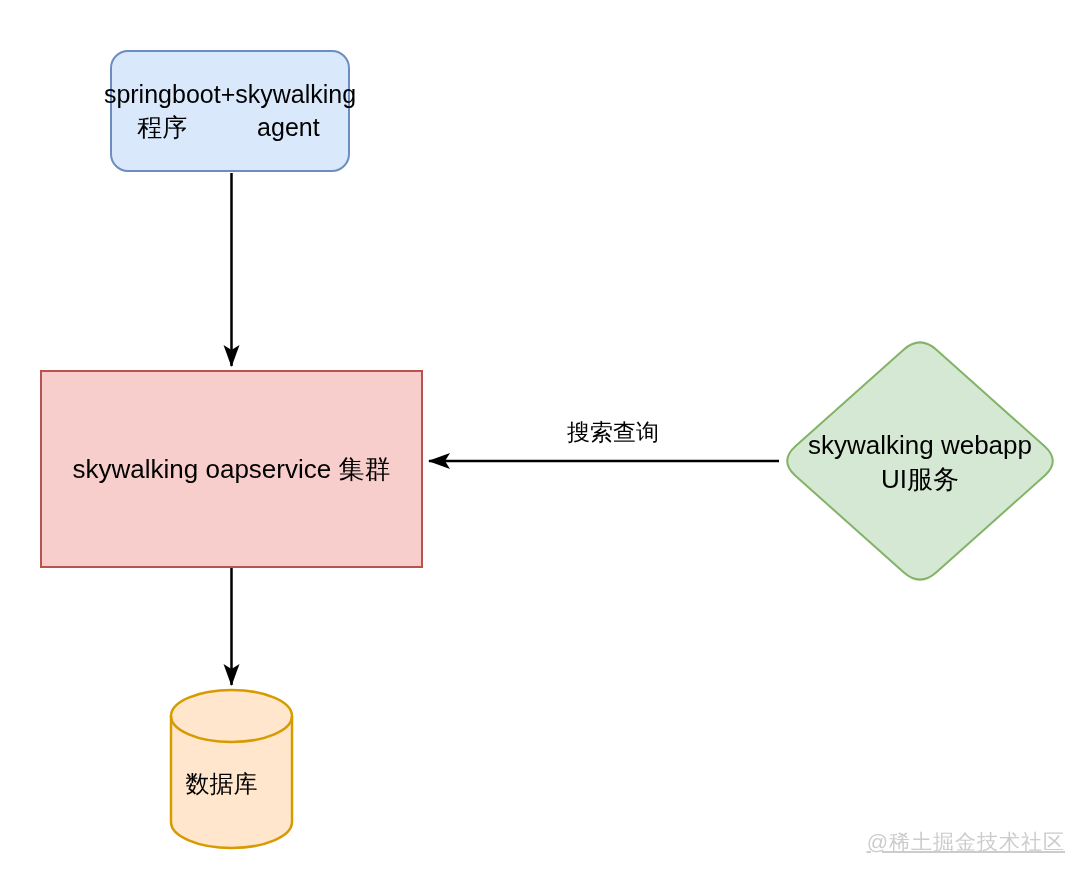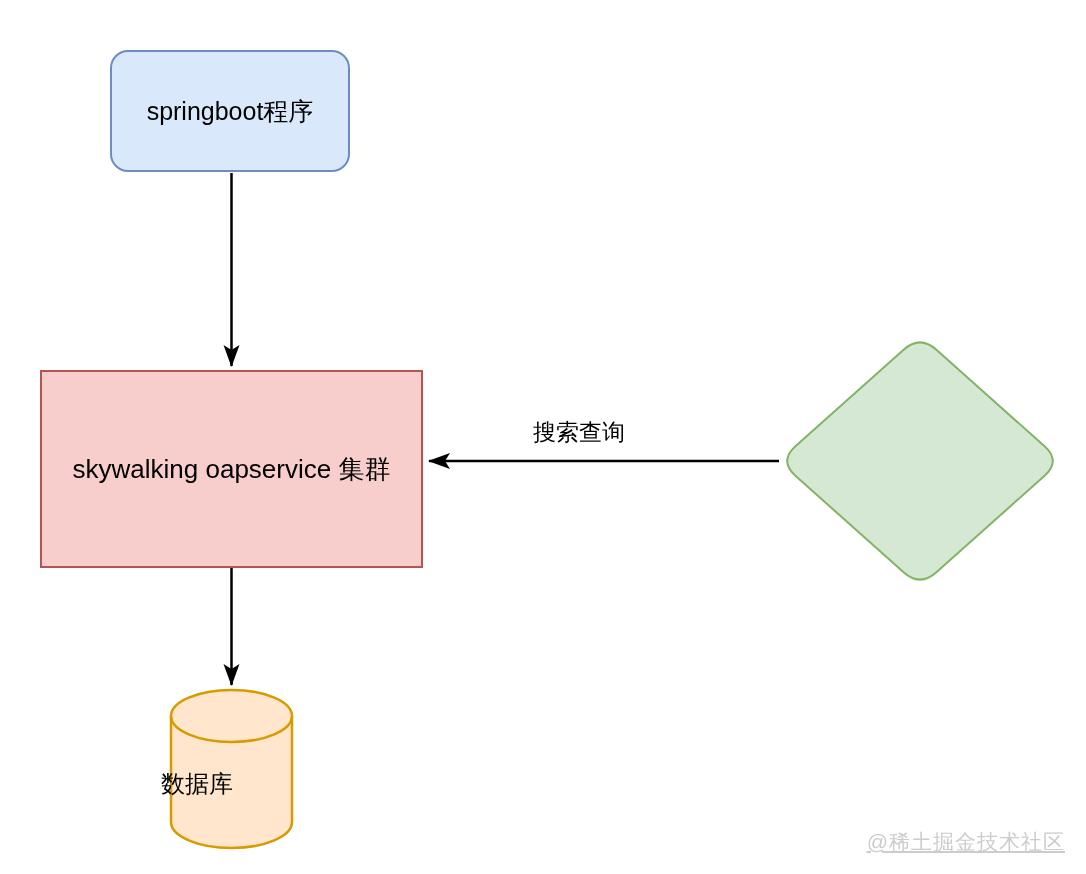--- a/index.html
+++ b/index.html
@@ -47,21 +47,21 @@
     left: 40px;
     top: 370px;
     width: 383px;
     height: 198px;
     background: #f8cecc;
     border: 2px solid #b85450;
     font-size: 26px;
   }
   .label-overlay {
     position: absolute;
-    text-align: left;
+    text-align: center;
     color: #000000;
   }
   .webapp-label {
     left: 785px;
     top: 428px;
     width: 270px;
     font-size: 26px;
     line-height: 34px;
   }
   .database-label {
@@ -106,27 +106,30 @@
 
     <line x1="231.5" y1="173" x2="231.5" y2="366" stroke="#000000" stroke-width="2.5" marker-end="url(#arrowhead)"></line>
 
     <line x1="779" y1="461" x2="429" y2="461" stroke="#000000" stroke-width="2.5" marker-end="url(#arrowhead)"></line>
 
     <line x1="231.5" y1="552" x2="231.5" y2="685" stroke="#000000" stroke-width="2.5" marker-end="url(#arrowhead)"></line>
   </svg>
 
   <div class="node-box node-springboot">
     <div>springboot程序</div>
+    <div>+skywalking agent</div>
   </div>
 
   <div class="node-box node-oapservice">
     <div>skywalking oapservice 集群</div>
   </div>
 
   <div class="label-overlay webapp-label">
+    <div>skywalking webapp</div>
+    <div>UI服务</div>
   </div>
 
   <div class="label-overlay database-label">
     <div>数据库</div>
   </div>
 
   <div class="label-overlay edge-label">搜索查询</div>
 
   <div class="watermark">@稀土掘金技术社区</div>
 

